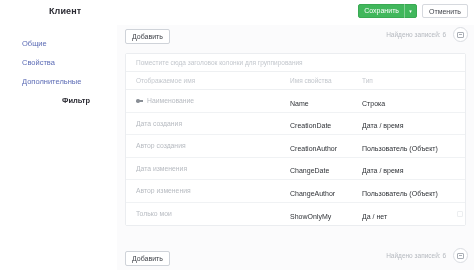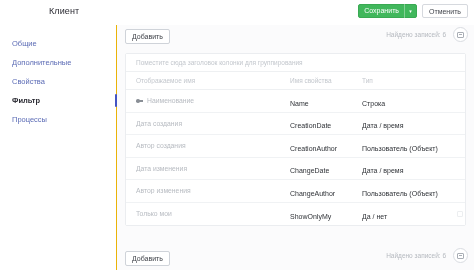--- a/index.html
+++ b/index.html
@@ -11,21 +11,21 @@
   }
   #app { position: relative; width: 474px; height: 270px; background: #fff; }
 
   
   .topbar {
     position: absolute; left: 0; top: 0; width: 474px; height: 25px;
     background: #ffffff;
   }
   .page-title {
     position: absolute; left: 8px; top: 6px;
-    font-size: 9px; font-weight: normal; color: #2b2b33;
+    font-size: 9px; font-weight: bold; color: #2b2b33;
     letter-spacing: .1px;
     padding-left: 41px;
   }
   .topbar-actions {
     position: absolute; right: 6px; top: 4px;
     display: flex; align-items: center; gap: 5px;
   }
   .btn-save {
     display: flex; align-items: center;
     height: 14px; padding: 0 0 0 5px;
@@ -40,32 +40,32 @@
     width: 11px; text-align: center; font-size: 5px; color: #fff;
   }
   .btn-cancel {
     height: 14px; padding: 0 6px;
     background: #ffffff; border: 1px solid #d6d9de; border-radius: 2px;
     color: #43464d; font-size: 7px; line-height: 13px; white-space: nowrap;
   }
 
   
   .sidebar {
-    position: absolute; left: 4px; top: 25px; width: 117px; height: 245px;
-    background: #ffffff; border-right: 5px solid #eab308;
+    position: absolute; left: 14px; top: 25px; width: 117px; height: 245px;
+    background: #ffffff; border-right: 1px solid #eab308;
     padding-top: 9px;
   }
   .side-item {
     position: relative;
     height: 19px; line-height: 19px;
     padding-left: 8px;
     font-size: 7.5px; color: #5b6bb5;
     white-space: nowrap;
   }
-  .side-item.active { color: #2b2b33; font-weight: bold; }
+  .side-item.active { color: #2b2b33; font-weight: bold; text-align: center; }
   .side-item.active .active-bar {
     position: absolute; right: -1px; top: 3px;
     width: 2px; height: 13px; background: #4454c3; border-radius: 1px;
   }
 
   
   .main {
     position: absolute; left: 117px; top: 25px; width: 357px; height: 245px;
     background: #fbfbfc;
   }
@@ -188,31 +188,28 @@
       </div>
       <div class="btn-cancel">Отменить</div>
     </div>
   </div>
 
   <div class="sidebar">
     <div class="side-item">
       <span>Общие</span>
     </div>
     <div class="side-item">
+      <span>Свойства</span>
+    </div>
+    <div class="side-item">
       <span>Дополнительные</span>
-    </div>
-    <div class="side-item">
-      <span>Свойства</span>
     </div>
     <div class="side-item active">
       <span>Фильтр</span>
       <span class="active-bar"></span>
-    </div>
-    <div class="side-item">
-      <span>Процессы</span>
     </div>
   </div>
 
   <div class="main">
 
     <div class="toolbar-top">
       <div class="btn-add">Добавить</div>
       <div class="count-wrap">
         <span class="count-text">Найдено записей: 6</span>
         <span class="icon-circle-btn">

